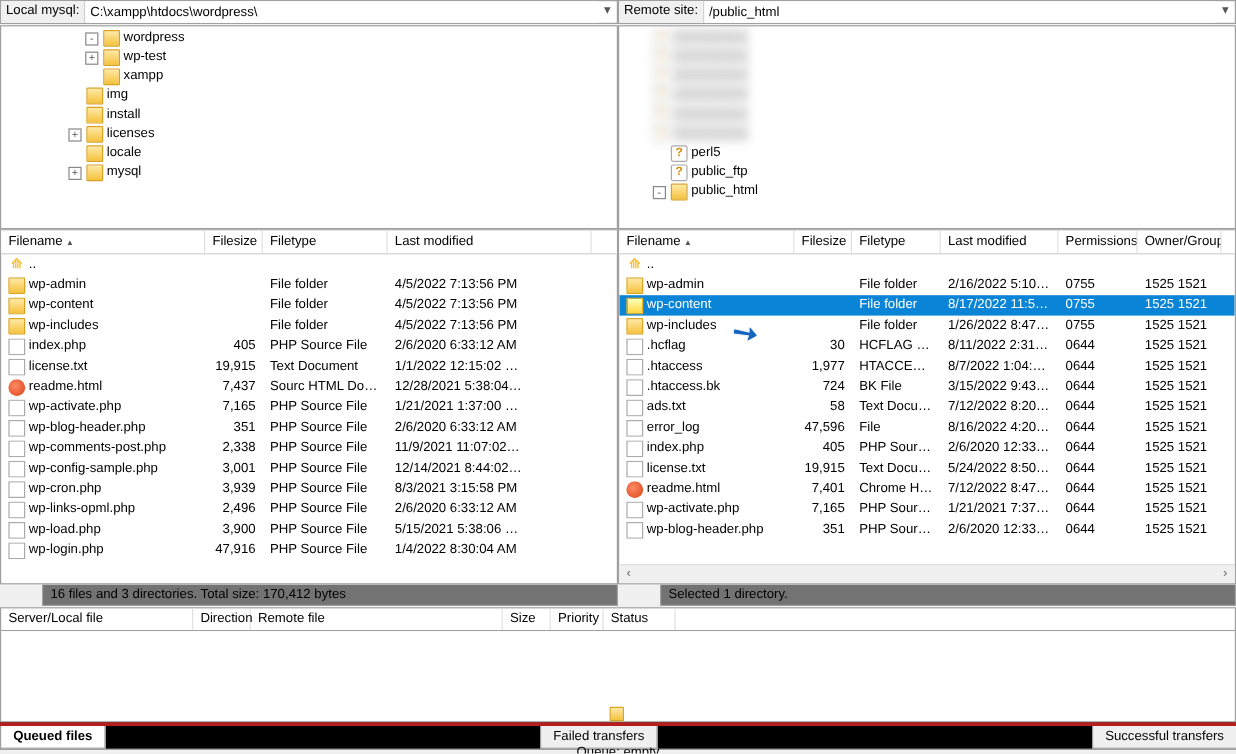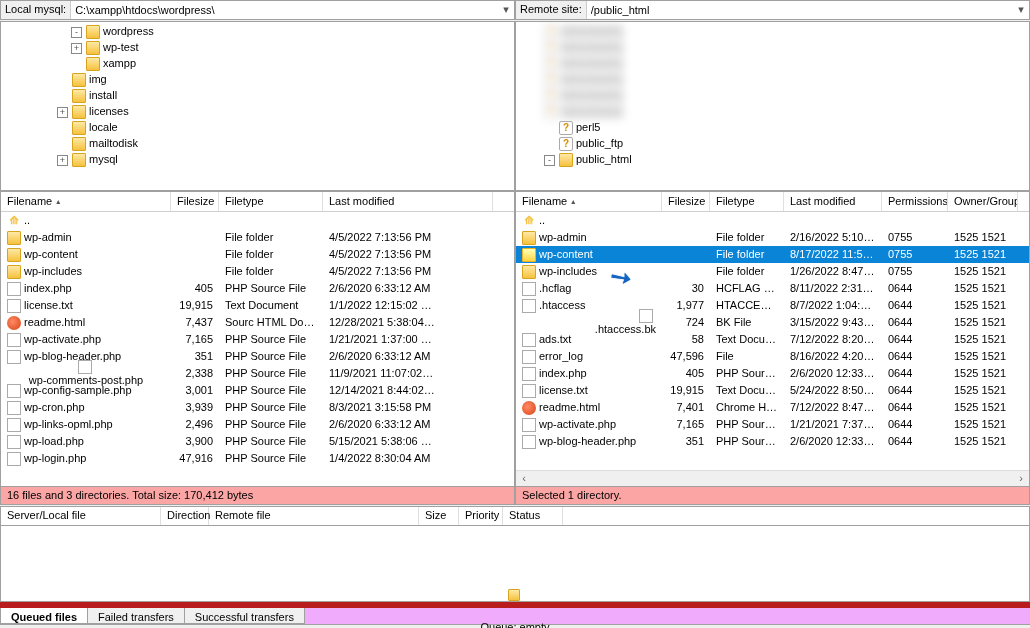--- a/index.html
+++ b/index.html
@@ -24,25 +24,25 @@
   .listview { height: 296px; display: flex; flex-direction: column; overflow: hidden; position: relative; }
   .hdr { display: flex; background: #fff; border-bottom: 1px solid #d0d0d0; flex-shrink: 0; height: 20px; }
   .hdr .col { border-right: 1px solid #e0e0e0; padding: 2px 6px; display: flex; align-items: center; overflow: hidden; white-space: nowrap; }
   .hdr .col.sort::after { content: "▴"; font-size: 8px; margin-left: 4px; color: #555; }
   .rows { overflow-y: scroll; flex: 1; }
   .frow { display: flex; height: 17px; align-items: center; white-space: nowrap; }
   .frow.sel { background: #0a84d6; color: #fff; }
   .frow.sel .folder-icon { filter: brightness(1.1); }
   .cell { padding: 0 6px; overflow: hidden; text-overflow: ellipsis; }
   .num { text-align: right; }
-  .status-strip { border: 1px solid #a0a0a0; border-top: none; padding: 2px 6px; font-size: 11px; background: #fca5a5; height: 18px; }
+  .status-strip { border: 1px solid #a0a0a0; border-top: none; padding: 2px 6px; font-size: 11px; background: #737373; height: 18px; margin-left: 35px; }
   .queue-hdr { display: flex; background: #fff; border: 1px solid #a0a0a0; height: 20px; margin-top: 1px; }
   .queue-hdr .col { border-right: 1px solid #e0e0e0; padding: 2px 6px; }
   .queue-body { border: 1px solid #a0a0a0; border-top: none; background: #fff; height: 76px; }
-  .tabs { display: flex; border-top: 6px solid #b91c1c; background: #f0abfc; height: 22px; }
+  .tabs { display: flex; border-top: 3px solid #b91c1c; background: #000000; height: 22px; justify-content: space-between; }
   .tab { border: 1px solid #a0a0a0; border-top: none; padding: 3px 10px; background: #f0f0f0; margin-right: -1px; font-size: 11px; }
   .tab.active { background: #fff; font-weight: bold; }
   .footer { display: flex; justify-content: flex-end; align-items: center; height: 20px; padding: 0 6px; gap: 10px; border-top: 1px solid #a0a0a0; flex-direction: column; }
   .footer .dot { width: 10px; height: 10px; border-radius: 50%; display:inline-block; }
   .arrow-annot { position: absolute; top: 70px; left: 94px; color: #1565c0; font-size: 26px; transform: rotate(-35deg); pointer-events: none; text-shadow: 0 0 1px #1565c0; }
   .sbh { height: 16px; background: #f0f0f0; border-top: 1px solid #ddd; display:flex; justify-content:flex-end; }
   .sbh .thumb { width: 16px; display:flex; align-items:center; justify-content:center; color:#666; }
   .blur { filter: blur(4px); opacity: 0.7; }
   
   .l-c0{width:170px}.l-c1{width:48px}.l-c2{width:104px}.l-c3{width:170px}
@@ -97,26 +97,20 @@
           <span>licenses</span>
         </div>
         <div class="node">
           <span class="indent" style="width: 56px;"></span>
           <span class="toggle empty"></span>
           <span class="folder-icon"></span>
           <span>locale</span>
         </div>
         <div class="node">
           <span class="indent" style="width: 56px;"></span>
-          <span class="toggle empty"></span>
-          <span class="folder-icon"></span>
-          <span>mailtodisk</span>
-        </div>
-        <div class="node">
-          <span class="indent" style="width: 56px;"></span>
           <span class="toggle">+</span>
           <span class="folder-icon"></span>
           <span>mysql</span>
         </div>
       </div>
   </div>
   <div style="width:515px">
     <div class="path-bar">
       <label>Remote site:</label>
       <input value="/public_html" style="">
@@ -260,21 +254,21 @@
           <div class="frow">
             <div class="cell l-c0" style="display: flex; align-items: center;">
               <span class="file-icon"></span>
               <span>wp-blog-header.php</span>
             </div>
             <div class="cell l-c1 num">351</div>
             <div class="cell l-c2">PHP Source File</div>
             <div class="cell l-c3">2/6/2020 6:33:12 AM</div>
           </div>
           <div class="frow">
-            <div class="cell l-c0" style="display: flex; align-items: center; flex-direction: column;">
+            <div class="cell l-c0" style="display: flex; align-items: center;">
               <span class="file-icon"></span>
               <span>wp-comments-post.php</span>
             </div>
             <div class="cell l-c1 num">2,338</div>
             <div class="cell l-c2">PHP Source File</div>
             <div class="cell l-c3">11/9/2021 11:07:02…</div>
           </div>
           <div class="frow">
             <div class="cell l-c0" style="display: flex; align-items: center;">
               <span class="file-icon"></span>
@@ -395,21 +389,21 @@
               <span class="file-icon"></span>
               <span>.htaccess</span>
             </div>
             <div class="cell r-c1 num">1,977</div>
             <div class="cell r-c2">HTACCESS…</div>
             <div class="cell r-c3">8/7/2022 1:04:2…</div>
             <div class="cell r-c4">0644</div>
             <div class="cell r-c5">1525 1521</div>
           </div>
           <div class="frow">
-            <div class="cell r-c0" style="display: flex; align-items: flex-end; flex-direction: column;">
+            <div class="cell r-c0" style="display: flex; align-items: center;">
               <span class="file-icon"></span>
               <span>.htaccess.bk</span>
             </div>
             <div class="cell r-c1 num">724</div>
             <div class="cell r-c2">BK File</div>
             <div class="cell r-c3">3/15/2022 9:43:…</div>
             <div class="cell r-c4">0644</div>
             <div class="cell r-c5">1525 1521</div>
           </div>
           <div class="frow">

